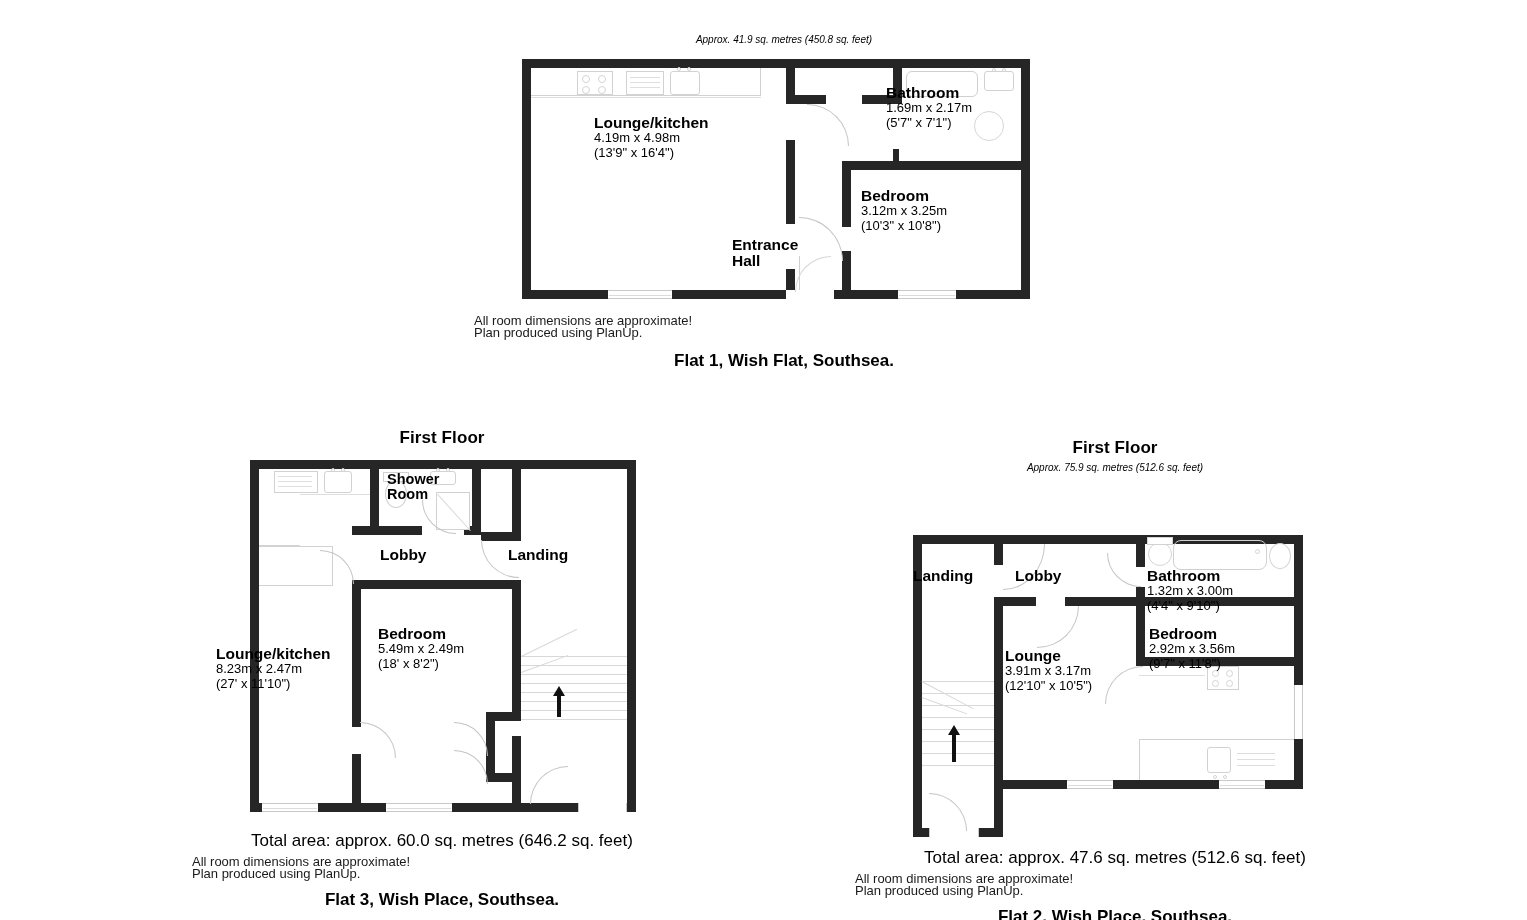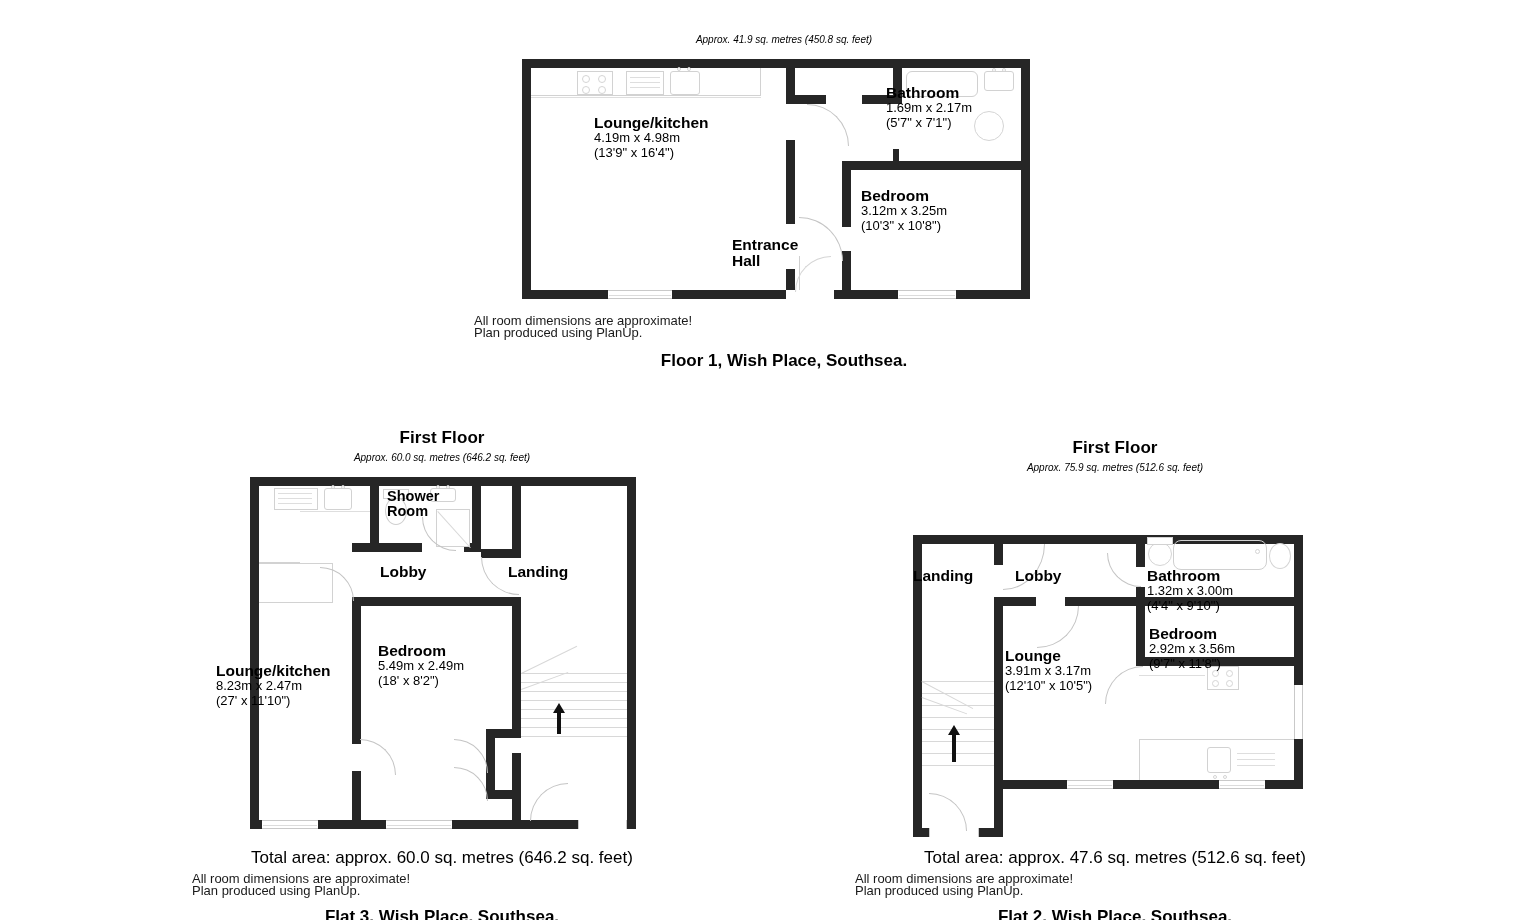--- a/index.html
+++ b/index.html
@@ -251,27 +251,26 @@
     </div>
 
     <div class="room-label" style="left:258px; top:178px; width:120px;">
       <span class="rname two-line">Entrance</span>
       <span class="rname two-line">Hall</span>
     </div>
   </div>
 
   <div class="plan-note" style="margin-top:6px;">All room dimensions are approximate!</div>
   <div class="plan-note">Plan produced using PlanUp.</div>
-  <div class="plan-address" style="margin-top:12px;">Floor 1, Wish Place, Southsea.</div>
+  <div class="plan-address" style="margin-top:12px;">Flat 1, Wish Flat, Southsea.</div>
 </div>
 
 <div class="plan-block" style="left:192px; top:428px; width:520px;">
 
   <div class="plan-title" style="width:500px;">First Floor</div>
-  <div class="plan-subtitle" style="width:500px;">Approx. 60.0 sq. metres (646.2 sq. feet)</div>
 
   <div class="canvas" style="margin-top:12px; width:520px; height:360px;">
 
     <div class="wall" style="left:58px; top:0px; width:386px; height:9px;"></div>
     <div class="wall" style="left:58px; top:0px; width:9px; height:352px;"></div>
     <div class="wall" style="left:435px; top:0px; width:9px; height:352px;"></div>
 
     <div class="wall" style="left:58px; top:343px; width:8px; height:9px;"></div>
     <div class="wall" style="left:58px; top:343px; width:8px; height:9px;"></div>
     <div class="wall" style="left:58px; top:343px; width:10px; height:9px;"></div>

